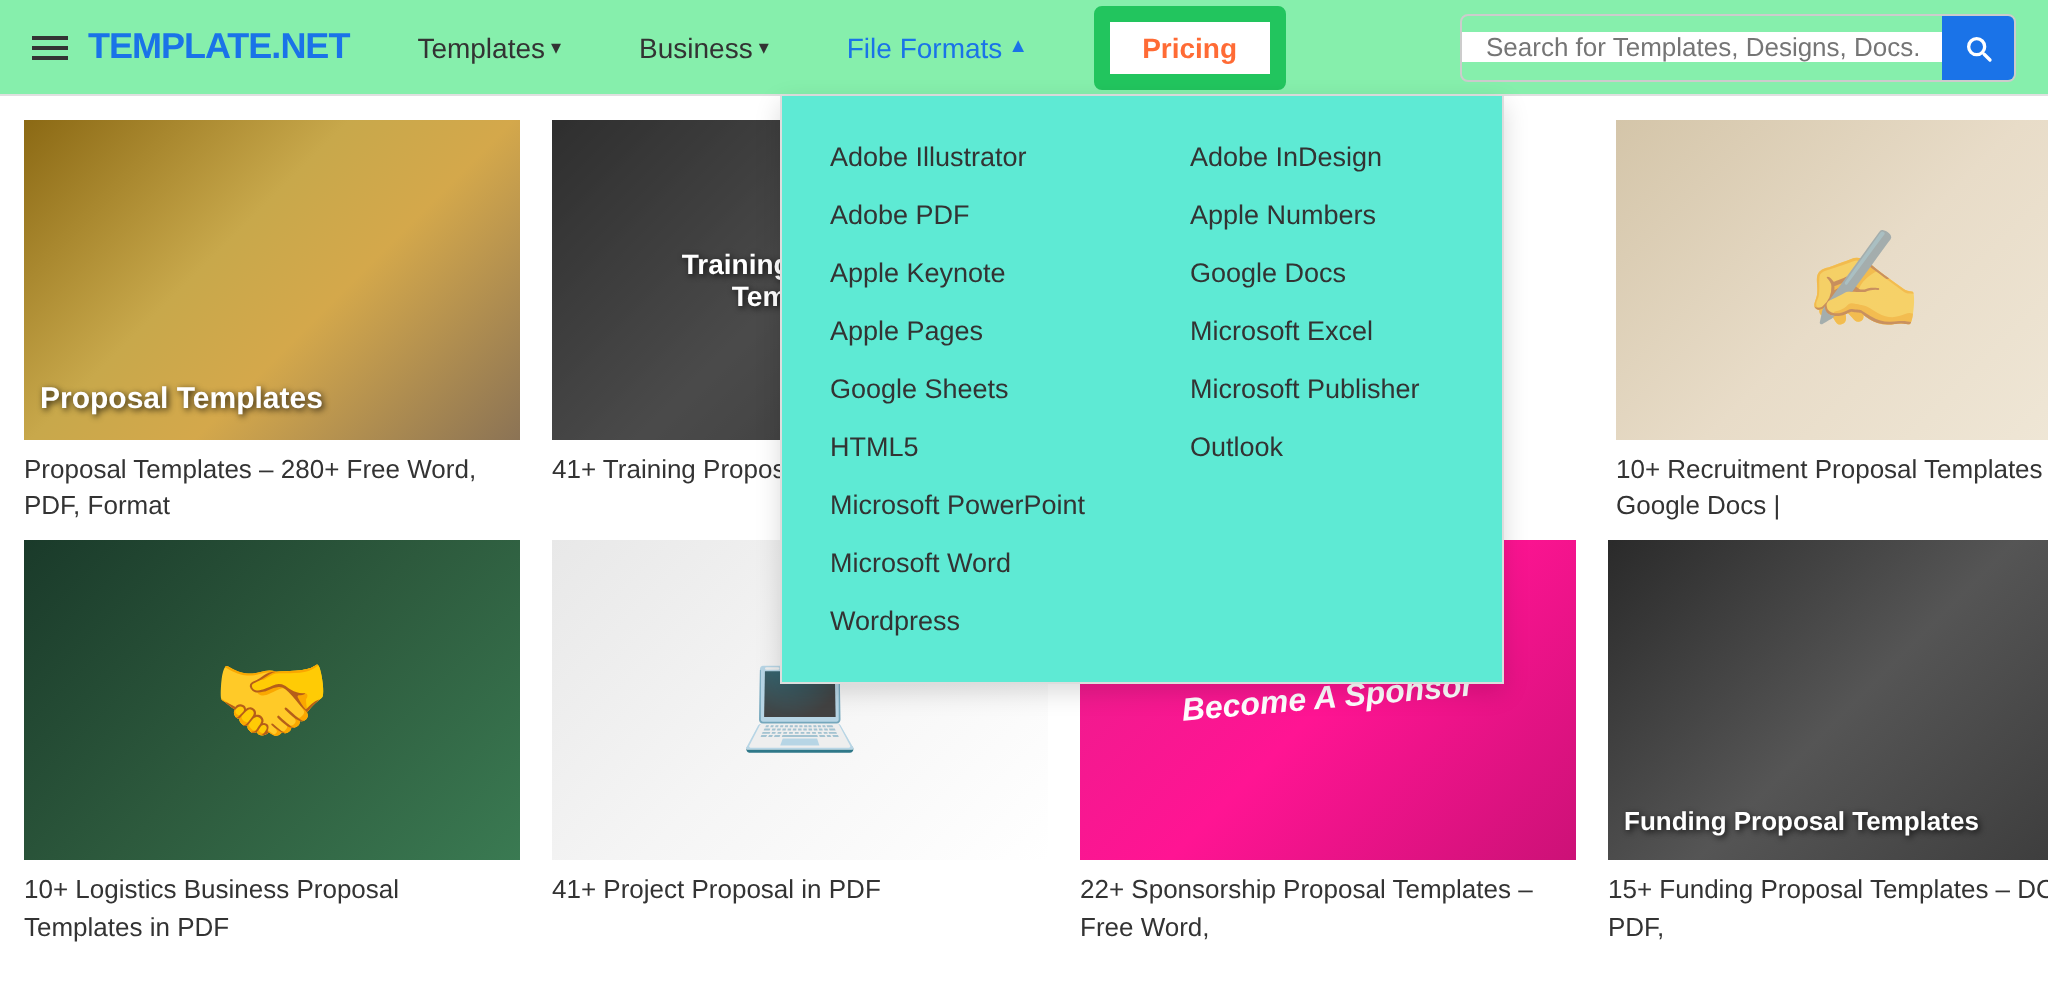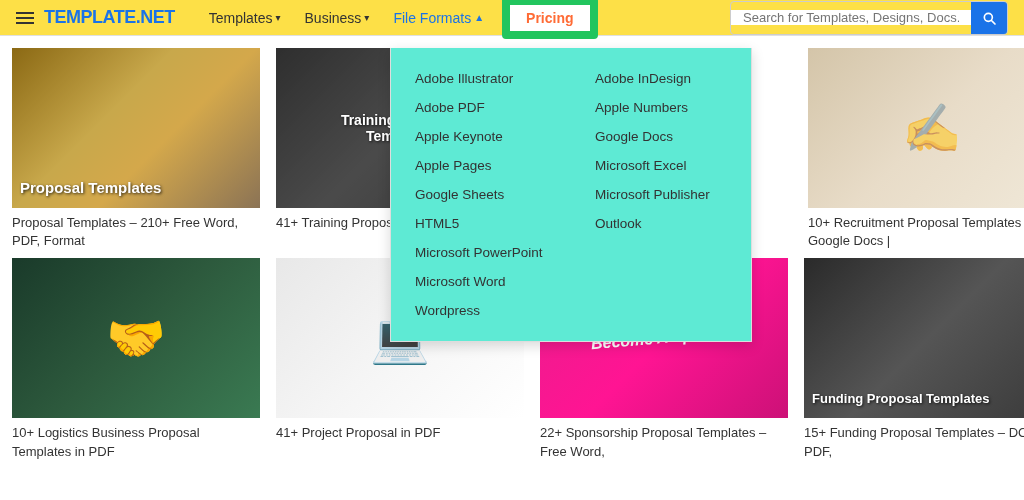--- a/index.html
+++ b/index.html
@@ -3,31 +3,31 @@
   <meta charset="utf-8">
   <style>
     * { margin: 0; padding: 0; box-sizing: border-box; }
     body { font-family: Arial, sans-serif; font-size: 14px; color: #333; background: #fff; width: 1024px; height: 500px; overflow: hidden; }
 
     
     .header {
       display: flex;
       align-items: center;
       padding: 0 16px;
-      height: 36px;
+      height: 48px;
       border-bottom: 1px solid #e0e0e0;
-      background: #fde047;
+      background: #86efac;
       position: relative;
       z-index: 100;
     }
     .hamburger { margin-right: 10px; cursor: pointer; display: flex; flex-direction: column; gap: 3px; }
     .hamburger span { display: block; width: 18px; height: 2px; background: #333; }
     .logo { font-size: 18px; font-weight: 900; color: #333; margin-right: 24px; letter-spacing: -0.5px; }
     .logo span { color: #1a73e8; }
-    .nav { display: flex; align-items: center; gap: 4px; }
+    .nav { display: flex; align-items: center; gap: 19px; }
     .nav-item {
       display: flex; align-items: center; gap: 3px;
       padding: 6px 10px; cursor: pointer; font-size: 14px; color: #333;
       white-space: nowrap;
     }
     .nav-item .arrow { font-size: 10px; }
     .nav-item.file-formats { color: #1a73e8; }
     .nav-item.file-formats .arrow { color: #1a73e8; }
     .pricing-btn {
       padding: 5px 16px; border: 8px solid #22c55e; color: #ff6b35;
@@ -162,21 +162,21 @@
     <div class="dropdown-item">Microsoft Publisher</div>
     <div class="dropdown-item">Outlook</div>
   </div>
 </div>
 
 <div class="content-area">
 
   <div class="cards-row">
     <div class="card">
       <div class="card-img img-road"></div>
-      <div class="card-title">Proposal Templates – 210+ Free Word, PDF, Format</div>
+      <div class="card-title">Proposal Templates – 280+ Free Word, PDF, Format</div>
     </div>
     <div class="card">
       <div class="card-img img-training"></div>
       <div class="card-title">41+ Training Proposal Templates in P...</div>
     </div>
     <div class="card" style="margin-left:268px">
       <div class="card-img img-writing"></div>
       <div class="card-title">10+ Recruitment Proposal Templates in Google Docs |</div>
     </div>
   </div>

